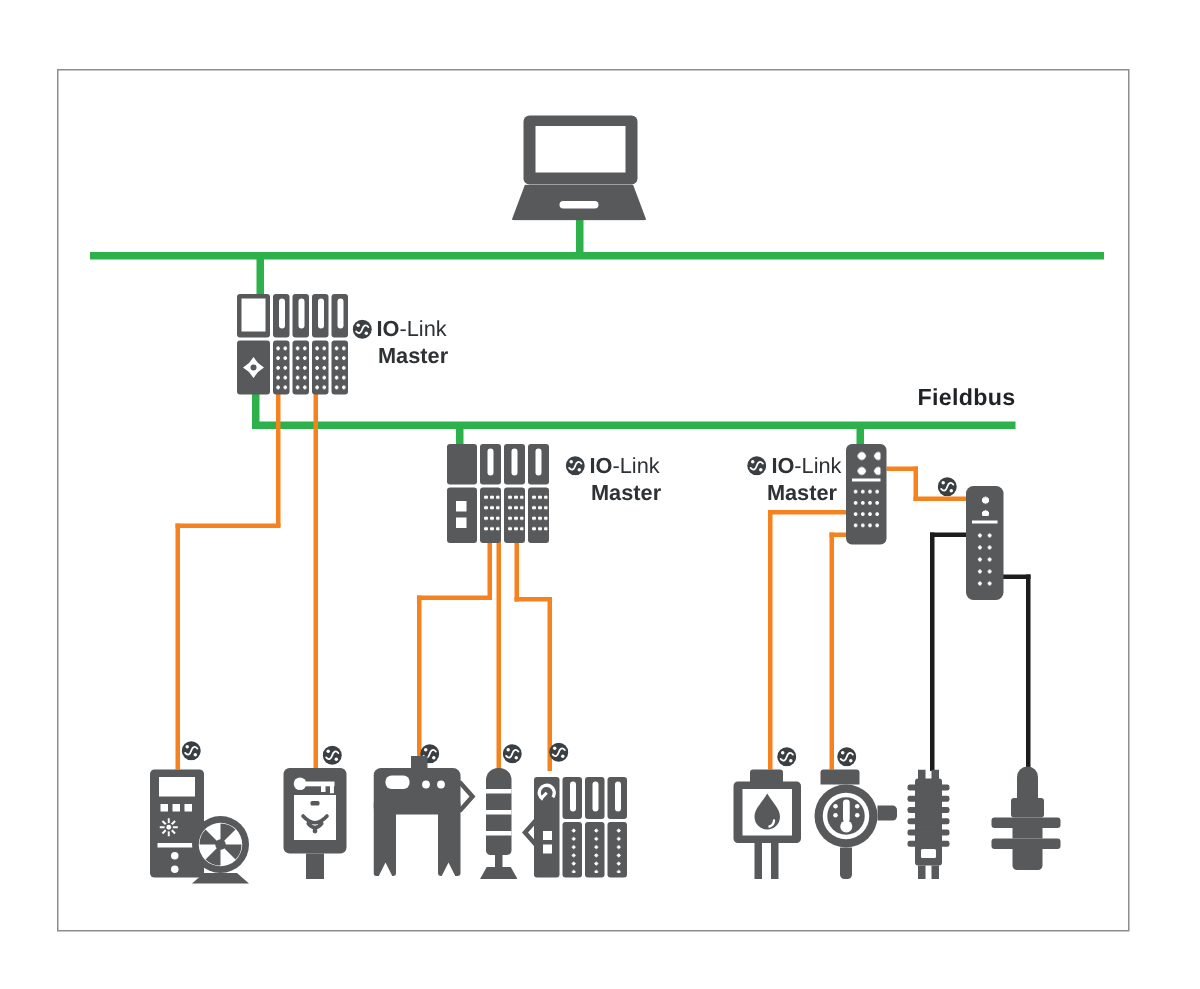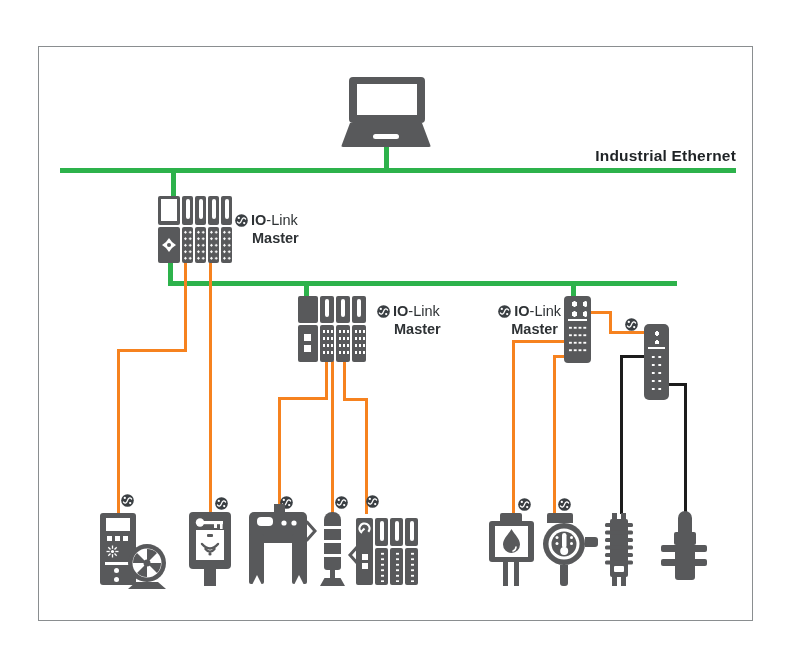--- a/index.html
+++ b/index.html
@@ -32,21 +32,21 @@
   <div class="frame"></div>
 
   <div class="seg g" style="left:60px;top:168px;width:676px;height:5px"></div>
   <div class="seg g" style="left:384px;top:145px;width:5px;height:24px"></div>
   <div class="seg g" style="left:171px;top:172px;width:5px;height:25px"></div>
   <div class="seg g" style="left:168px;top:262px;width:5px;height:23px"></div>
   <div class="seg g" style="left:168px;top:281px;width:509px;height:5px"></div>
   <div class="seg g" style="left:304px;top:285px;width:5px;height:12px"></div>
   <div class="seg g" style="left:571px;top:285px;width:5px;height:12px"></div>
 
-  <div class="buslabel" style="left:560px;top:147px;width:176px;text-align:right">Industrial Ethernet</div>
+  <div class="buslabel" style="left:500px;top:257px;width:177px;text-align:right">Fieldbus</div>
 
   <div>
     <div class="seg o" style="left:184px;top:262px;width:3px;height:89px"></div>
     <div class="seg o" style="left:117px;top:349px;width:70px;height:3px"></div>
     <div class="seg o" style="left:117px;top:349px;width:3px;height:164px"></div>
   </div>
   <div>
     <div class="seg o" style="left:209px;top:262px;width:3px;height:251px"></div>
   </div>
   <div>

